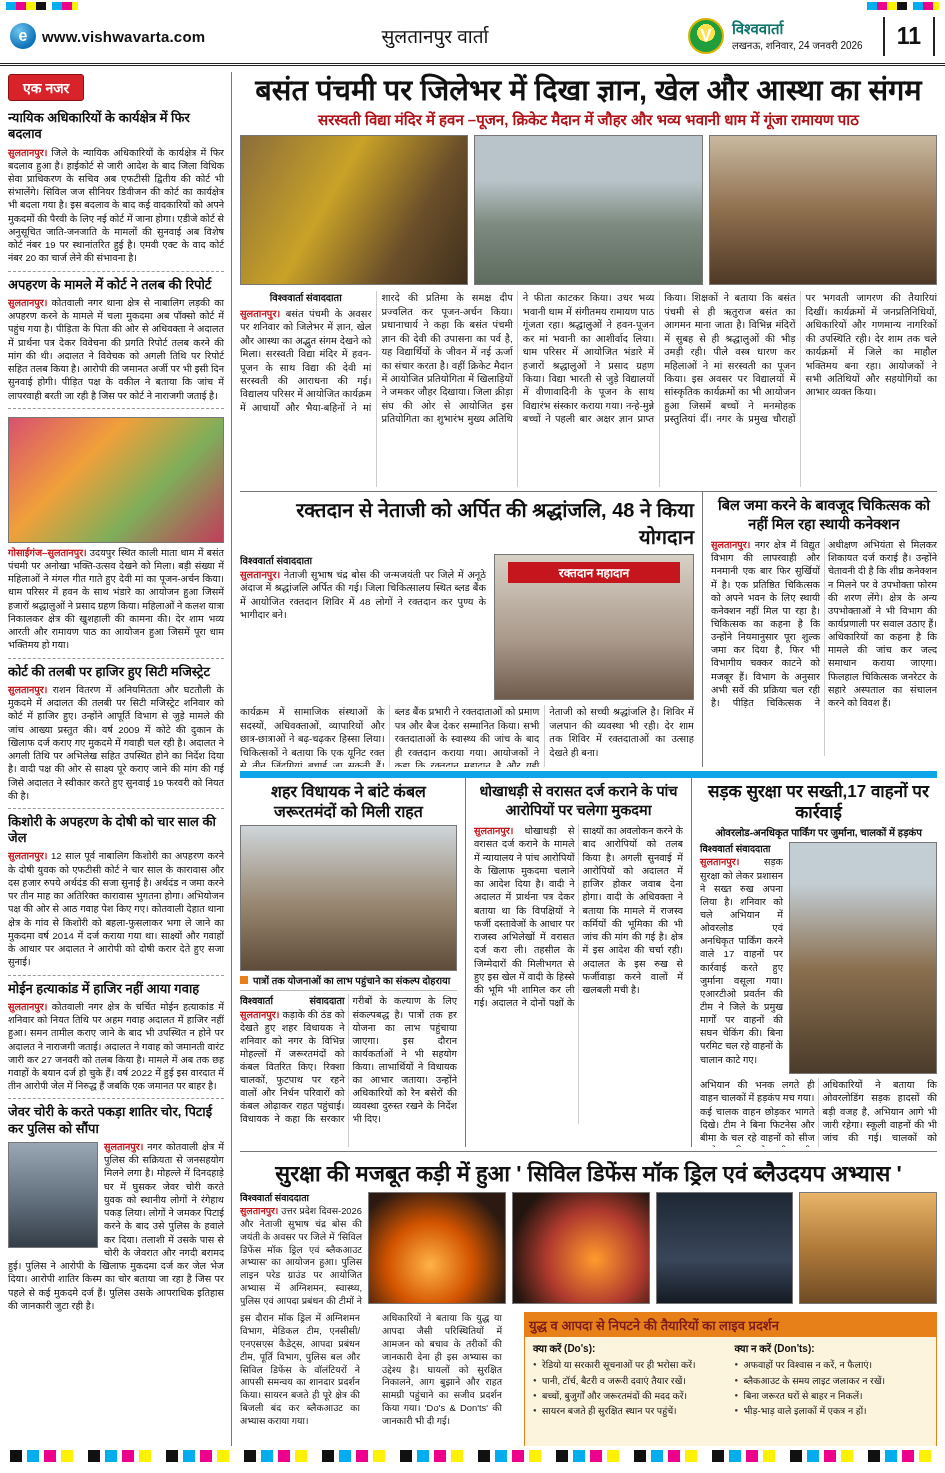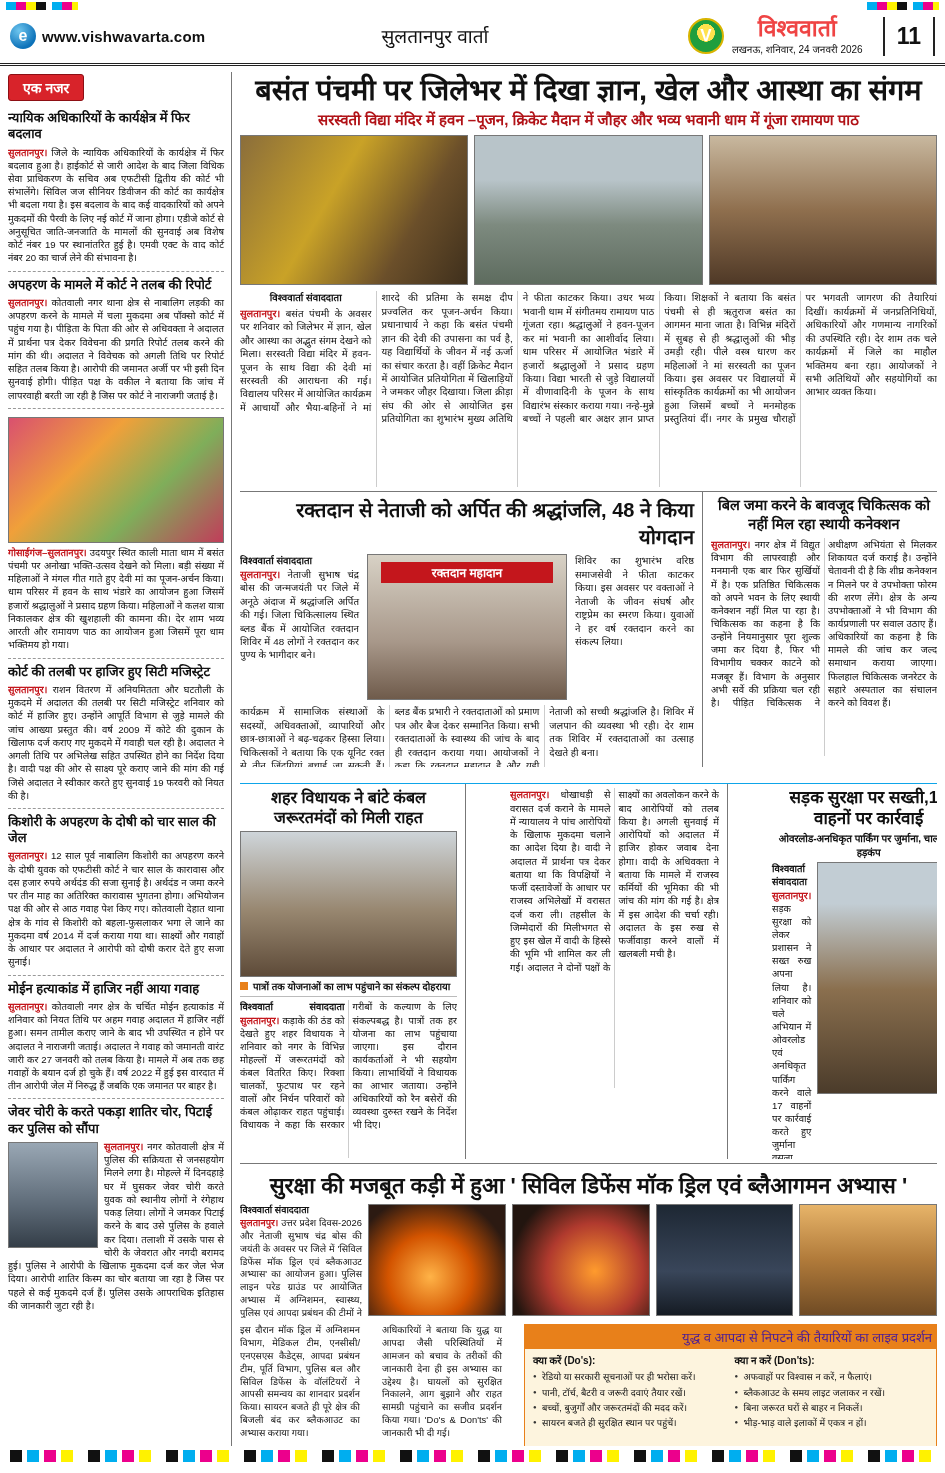--- a/index.html
+++ b/index.html
@@ -14,21 +14,21 @@
 
   
   .header { display:flex; align-items:center; padding:3px 10px 4px; border-bottom:3px double #222; height:56px; }
   .site { display:flex; align-items:center; gap:6px; width:225px; }
   .e-logo { width:26px; height:26px; border-radius:50%; background:radial-gradient(circle at 35% 30%,#6ec6ef,#0d72b9 70%); color:#fff; font-weight:bold; font-size:16px; display:flex; align-items:center; justify-content:center; }
   .site-url { font-weight:bold; font-size:15px; letter-spacing:.2px; }
   .section-title { flex:1; text-align:center; font-size:19px; font-weight:normal; }
   .brand { display:flex; align-items:center; gap:8px; width:300px; justify-content:flex-end; }
   .v-logo { width:36px; height:36px; border-radius:50%; background:radial-gradient(circle at 50% 40%,#ffe14d 0 35%,#1f9e3e 36%); border:2px solid #d8b400; color:#fff; font-weight:bold; font-size:17px; display:flex; align-items:center; justify-content:center; }
   .brand-text { text-align:left; }
-  .masthead { color:#ef4444; font-size:23px; font-weight:bold; line-height:1;text-align:center; }
+  .masthead { color:#0f766e; font-size:15px; font-weight:bold; line-height:1; }
   .brand-date { font-size:10px; margin-top:2px; }
   .pageno { font-size:23px; font-weight:bold; border-left:2px solid #222; border-right:2px solid #222; padding:6px 12px; margin-left:12px; }
 
   
   .content { display:flex; padding:6px 8px 0; height:1380px; overflow:hidden; }
   .sidebar { flex:0 0 224px; width:224px; border-right:1px solid #777; padding-right:7px; overflow:hidden; }
   .main { flex:1; padding-left:8px; overflow:hidden; }
 
   
   .ek-nazar { display:inline-block; background:#d8232a; color:#fff; font-weight:bold; font-size:14px; padding:3px 14px; border-radius:3px; margin:2px 0 4px; border:1px solid #8d0f14; }
@@ -60,21 +60,21 @@
   .blood-mid { display:flex; gap:8px; }
   .blood-col { flex:1; font-size:9.8px; line-height:1.37; text-align:justify; }
   .blood-photo { flex:0 0 200px; width:200px; height:146px; position:relative; background:linear-gradient(180deg,#d8d2c6,#a8988a 60%,#6e5a4a); }
   .blood-banner { position:absolute; top:8px; left:14px; right:14px; background:#c4161c; color:#fff; font-weight:bold; font-size:12px; text-align:center; padding:2px 0; }
   .blood-bottom { margin-top:5px; column-count:3; column-gap:10px; column-rule:1px solid #ccc; font-size:9.8px; line-height:1.37; text-align:justify; height:86px; overflow:hidden; }
   .bill { flex:0 0 234px; width:234px; padding:4px 0 0 8px; }
   .bill h2 { font-size:14.5px; text-align:center; line-height:1.3; margin-bottom:4px; }
   .bill-body { column-count:2; column-gap:8px; column-rule:1px solid #ccc; font-size:9.6px; line-height:1.37; text-align:justify; height:218px; overflow:hidden; }
 
   
-  .row3 { display:flex; margin-top:16px; border-top:1px solid #0ea5e9; height:376px; overflow:hidden;gap:36px; }
+  .row3 { display:flex; margin-top:4px; border-top:7px solid #0ea5e9; height:376px; overflow:hidden; }
   .kambal { flex:0 0 226px; width:226px; border-right:1px solid #777; padding:4px 8px 0 0; }
   .kambal h2 { font-size:16px; text-align:center; line-height:1.25; margin-bottom:3px; }
   .photo-kambal { height:146px; background:linear-gradient(180deg,#cfd6db,#97866f 55%,#5d4a38); }
   .caption { display:flex; gap:5px; padding:3px 0; font-size:9.8px; font-weight:bold; border-bottom:1px solid #bbb; margin-bottom:3px; }
   .sq { flex:0 0 8px; width:8px; height:8px; background:#e8801a; margin-top:2px; }
   .kambal-body { column-count:2; column-gap:8px; column-rule:1px solid #ccc; font-size:9.6px; line-height:1.36; text-align:justify; height:158px; overflow:hidden; }
   .fraud { flex:0 0 226px; width:226px; border-right:1px solid #777; padding:4px 8px 0; }
   .fraud h2 { font-size:14.5px; text-align:center; line-height:1.3; margin-bottom:4px; }
   .fraud-body { column-count:2; column-gap:8px; column-rule:1px solid #ccc; font-size:9.6px; line-height:1.38; text-align:justify; height:300px; overflow:hidden; }
   .road { flex:1; padding:4px 0 0 8px; }
@@ -91,21 +91,21 @@
   .drill-top { display:flex; gap:6px; height:114px; overflow:hidden; }
   .drill-intro { flex:0 0 122px; width:122px; font-size:9.4px; line-height:1.36; text-align:justify; }
   .drill-top .ph { flex:1; height:112px; }
   .photo-fire1 { background:radial-gradient(circle at 45% 65%,#ffb347,#d35400 40%,#2c1a12 78%); }
   .photo-fire2 { background:radial-gradient(circle at 60% 60%,#ff9b2d,#b03a2e 45%,#22150f 80%); }
   .photo-night { background:linear-gradient(180deg,#1d2733,#39465a 60%,#141a22); }
   .photo-crowd { background:linear-gradient(180deg,#e8b56a,#b07a3a 50%,#6e4a24); }
   .drill-bottom { display:flex; gap:22px; margin-top:6px; height:158px; overflow:hidden; }
   .drill-col { flex:0 0 120px; width:120px; font-size:9.4px; line-height:1.36; text-align:justify; }
   .dd-box { flex:1; border:1.5px solid #e8801a; background:#fdf4de; display:flex; flex-direction:column; }
-  .dd-title { background:#e8801a; color:#4c1d95; font-weight:normal; font-size:13px; text-align:right; padding:3px 4px; }
+  .dd-title { background:#e8801a; color:#7f1d1d; font-weight:bold; font-size:13px; text-align:left; padding:3px 4px; }
   .dd-cols { display:flex; gap:8px; padding:5px 8px; font-size:9.4px; line-height:1.4; }
   .dd-col { flex:1; }
   .dd-col h4 { font-size:10px; margin-bottom:2px; }
   .dd-col ul { list-style:none; }
   .dd-col li { margin-bottom:2px; padding-left:9px; position:relative; }
   .dd-col li::before { content:"●"; position:absolute; left:0; font-size:6px; top:2px; color:#333; }
 </style>
 </head>
 <body>
 
@@ -195,23 +195,20 @@
           <h2>रक्तदान से नेताजी को अर्पित की श्रद्धांजलि, 48 ने किया योगदान</h2>
           <div class="blood-mid">
             <div class="blood-col">
               <div class="b">विश्ववार्ता संवाददाता</div>
               <span class="dl">सुलतानपुर।</span>
               <span>नेताजी सुभाष चंद्र बोस की जन्मजयंती पर जिले में अनूठे अंदाज में श्रद्धांजलि अर्पित की गई। जिला चिकित्सालय स्थित ब्लड बैंक में आयोजित रक्तदान शिविर में 48 लोगों ने रक्तदान कर पुण्य के भागीदार बने।</span>
             </div>
             <div class="ph blood-photo">
               <div class="blood-banner">रक्तदान महादान</div>
             </div>
-            <div class="blood-col">
-              <span>शिविर का शुभारंभ वरिष्ठ समाजसेवी ने फीता काटकर किया। इस अवसर पर वक्ताओं ने नेताजी के जीवन संघर्ष और राष्ट्रप्रेम का स्मरण किया। युवाओं ने हर वर्ष रक्तदान करने का संकल्प लिया।</span>
-            </div>
           </div>
           <div class="blood-bottom">कार्यक्रम में सामाजिक संस्थाओं के सदस्यों, अधिवक्ताओं, व्यापारियों और छात्र-छात्राओं ने बढ़-चढ़कर हिस्सा लिया। चिकित्सकों ने बताया कि एक यूनिट रक्त से तीन जिंदगियां बचाई जा सकती हैं। ब्लड बैंक प्रभारी ने रक्तदाताओं को प्रमाण पत्र और बैज देकर सम्मानित किया। सभी रक्तदाताओं के स्वास्थ्य की जांच के बाद ही रक्तदान कराया गया। आयोजकों ने कहा कि रक्तदान महादान है और यही नेताजी को सच्ची श्रद्धांजलि है। शिविर में जलपान की व्यवस्था भी रही। देर शाम तक शिविर में रक्तदाताओं का उत्साह देखते ही बना।</div>
         </div>
         <div class="bill">
           <h2>बिल जमा करने के बावजूद चिकित्सक को नहीं मिल रहा स्थायी कनेक्शन</h2>
           <div class="bill-body">
             <span class="dl">सुलतानपुर।</span>
             <span>नगर क्षेत्र में विद्युत विभाग की लापरवाही और मनमानी एक बार फिर सुर्खियों में है। एक प्रतिष्ठित चिकित्सक को अपने भवन के लिए स्थायी कनेक्शन नहीं मिल पा रहा है। चिकित्सक का कहना है कि उन्होंने नियमानुसार पूरा शुल्क जमा कर दिया है, फिर भी विभागीय चक्कर काटने को मजबूर हैं। विभाग के अनुसार अभी सर्वे की प्रक्रिया चल रही है। पीड़ित चिकित्सक ने अधीक्षण अभियंता से मिलकर शिकायत दर्ज कराई है। उन्होंने चेतावनी दी है कि शीघ्र कनेक्शन न मिलने पर वे उपभोक्ता फोरम की शरण लेंगे। क्षेत्र के अन्य उपभोक्ताओं ने भी विभाग की कार्यप्रणाली पर सवाल उठाए हैं। अधिकारियों का कहना है कि मामले की जांच कर जल्द समाधान कराया जाएगा। फिलहाल चिकित्सक जनरेटर के सहारे अस्पताल का संचालन करने को विवश हैं।</span>
           </div>
         </div>
@@ -225,20 +222,21 @@
             <span class="sq"></span>
             <span>पात्रों तक योजनाओं का लाभ पहुंचाने का संकल्प दोहराया</span>
           </div>
           <div class="kambal-body">
             <span class="b">विश्ववार्ता संवाददाता</span>
             <span class="dl">सुलतानपुर।</span>
             <span>कड़ाके की ठंड को देखते हुए शहर विधायक ने शनिवार को नगर के विभिन्न मोहल्लों में जरूरतमंदों को कंबल वितरित किए। रिक्शा चालकों, फुटपाथ पर रहने वालों और निर्धन परिवारों को कंबल ओढ़ाकर राहत पहुंचाई। विधायक ने कहा कि सरकार गरीबों के कल्याण के लिए संकल्पबद्ध है। पात्रों तक हर योजना का लाभ पहुंचाया जाएगा। इस दौरान कार्यकर्ताओं ने भी सहयोग किया। लाभार्थियों ने विधायक का आभार जताया। उन्होंने अधिकारियों को रैन बसेरों की व्यवस्था दुरुस्त रखने के निर्देश भी दिए।</span>
           </div>
         </div>
         <div class="fraud">
+          <h2>धोखाधड़ी से वरासत दर्ज कराने के पांच आरोपियों पर चलेगा मुकदमा</h2>
           <div class="fraud-body">
             <span class="dl">सुलतानपुर।</span>
             <span>धोखाधड़ी से वरासत दर्ज कराने के मामले में न्यायालय ने पांच आरोपियों के खिलाफ मुकदमा चलाने का आदेश दिया है। वादी ने अदालत में प्रार्थना पत्र देकर बताया था कि विपक्षियों ने फर्जी दस्तावेजों के आधार पर राजस्व अभिलेखों में वरासत दर्ज करा ली। तहसील के जिम्मेदारों की मिलीभगत से हुए इस खेल में वादी के हिस्से की भूमि भी शामिल कर ली गई। अदालत ने दोनों पक्षों के साक्ष्यों का अवलोकन करने के बाद आरोपियों को तलब किया है। अगली सुनवाई में आरोपियों को अदालत में हाजिर होकर जवाब देना होगा। वादी के अधिवक्ता ने बताया कि मामले में राजस्व कर्मियों की भूमिका की भी जांच की मांग की गई है। क्षेत्र में इस आदेश की चर्चा रही। अदालत के इस रुख से फर्जीवाड़ा करने वालों में खलबली मची है।</span>
           </div>
         </div>
         <div class="road">
           <h2>सड़क सुरक्षा पर सख्ती,17 वाहनों पर कार्रवाई</h2>
           <h3>ओवरलोड-अनधिकृत पार्किंग पर जुर्माना, चालकों में हड़कंप</h3>
           <div class="road-mid">
             <div class="road-text">
@@ -246,21 +244,21 @@
               <span class="dl">सुलतानपुर।</span>
               <span>सड़क सुरक्षा को लेकर प्रशासन ने सख्त रुख अपना लिया है। शनिवार को चले अभियान में ओवरलोड एवं अनधिकृत पार्किंग करने वाले 17 वाहनों पर कार्रवाई करते हुए जुर्माना वसूला गया। एआरटीओ प्रवर्तन की टीम ने जिले के प्रमुख मार्गों पर वाहनों की सघन चेकिंग की। बिना परमिट चल रहे वाहनों के चालान काटे गए।</span>
             </div>
             <div class="ph photo-truck"></div>
           </div>
           <div class="road-bottom">अभियान की भनक लगते ही वाहन चालकों में हड़कंप मच गया। कई चालक वाहन छोड़कर भागते दिखे। टीम ने बिना फिटनेस और बीमा के चल रहे वाहनों को सीज करने की चेतावनी दी। अधिकारियों ने बताया कि ओवरलोडिंग सड़क हादसों की बड़ी वजह है, अभियान आगे भी जारी रहेगा। स्कूली वाहनों की भी जांच की गई। चालकों को यातायात नियमों के पालन की शपथ दिलाई गई।</div>
         </div>
       </div>
 
       <div class="drill">
-        <h1>सुरक्षा की मजबूत कड़ी में हुआ ' सिविल डिफेंस मॉक ड्रिल एवं ब्लैआगमन अभ्यास '</h1>
+        <h1>सुरक्षा की मजबूत कड़ी में हुआ ' सिविल डिफेंस मॉक ड्रिल एवं ब्लैउदयप अभ्यास '</h1>
         <div class="drill-top">
           <div class="drill-intro">
             <div class="b">विश्ववार्ता संवाददाता</div>
             <span class="dl">सुलतानपुर।</span>
             <span>उत्तर प्रदेश दिवस-2026 और नेताजी सुभाष चंद्र बोस की जयंती के अवसर पर जिले में 'सिविल डिफेंस मॉक ड्रिल एवं ब्लैकआउट अभ्यास' का आयोजन हुआ। पुलिस लाइन परेड ग्राउंड पर आयोजित अभ्यास में अग्निशमन, स्वास्थ्य, पुलिस एवं आपदा प्रबंधन की टीमों ने हिस्सा लिया।</span>
           </div>
           <div class="ph photo-fire1"></div>
           <div class="ph photo-fire2"></div>
           <div class="ph photo-night"></div>
           <div class="ph photo-crowd"></div>

